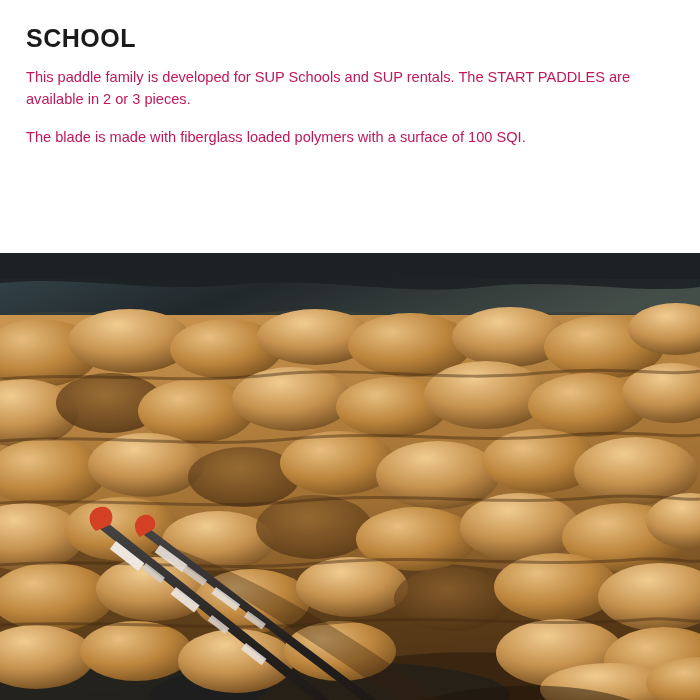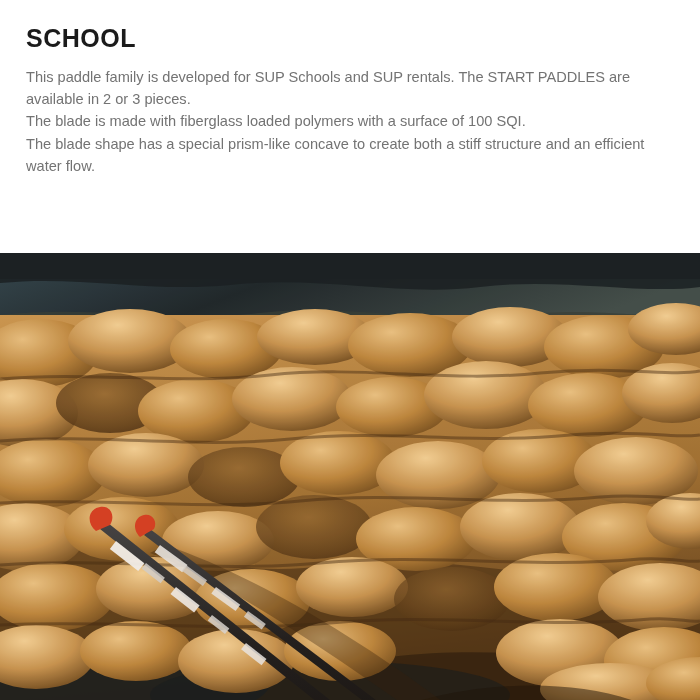--- a/index.html
+++ b/index.html
@@ -25,24 +25,24 @@
     font-size: 25px;
     font-weight: bold;
     letter-spacing: 0.5px;
     color: #1b1b1b;
     margin-bottom: 13px;
     font-family: "Liberation Sans", sans-serif;
   }
   .body-copy p {
     font-size: 14.6px;
     line-height: 1.52;
-    color: #737373;
+    color: #be185d;
     font-family: "Liberation Sans", sans-serif;
   }
-  .body-copy p + p { margin-top: 0; }
+  .body-copy p + p { margin-top: 16px; }
 
   
   .photo {
     position: absolute;
     left: 0;
     top: 253px;
     width: 700px;
     height: 447px;
     overflow: hidden;
     background: #6b4f2c;
@@ -52,21 +52,20 @@
 </head>
 <body>
 
 <div class="page">
 
   <div class="text-block">
     <div class="title">SCHOOL</div>
     <div class="body-copy">
       <p>This paddle family is developed for SUP Schools and SUP rentals. The START PADDLES are available in 2 or 3 pieces.</p>
       <p>The blade is made with fiberglass loaded polymers with a surface of 100 SQI.</p>
-      <p>The blade shape has a special prism-like concave to create both a stiff structure and an efficient water flow.</p>
     </div>
   </div>
 
   <div class="photo">
     <svg viewBox="0 0 700 447" xmlns="http://www.w3.org/2000/svg">
       <defs>
         <linearGradient id="skyWater" x1="0" y1="0" x2="1" y2="0.3">
           <stop offset="0%" stop-color="#2b4350"></stop>
           <stop offset="45%" stop-color="#16222a"></stop>
           <stop offset="100%" stop-color="#3a4a4a"></stop>

